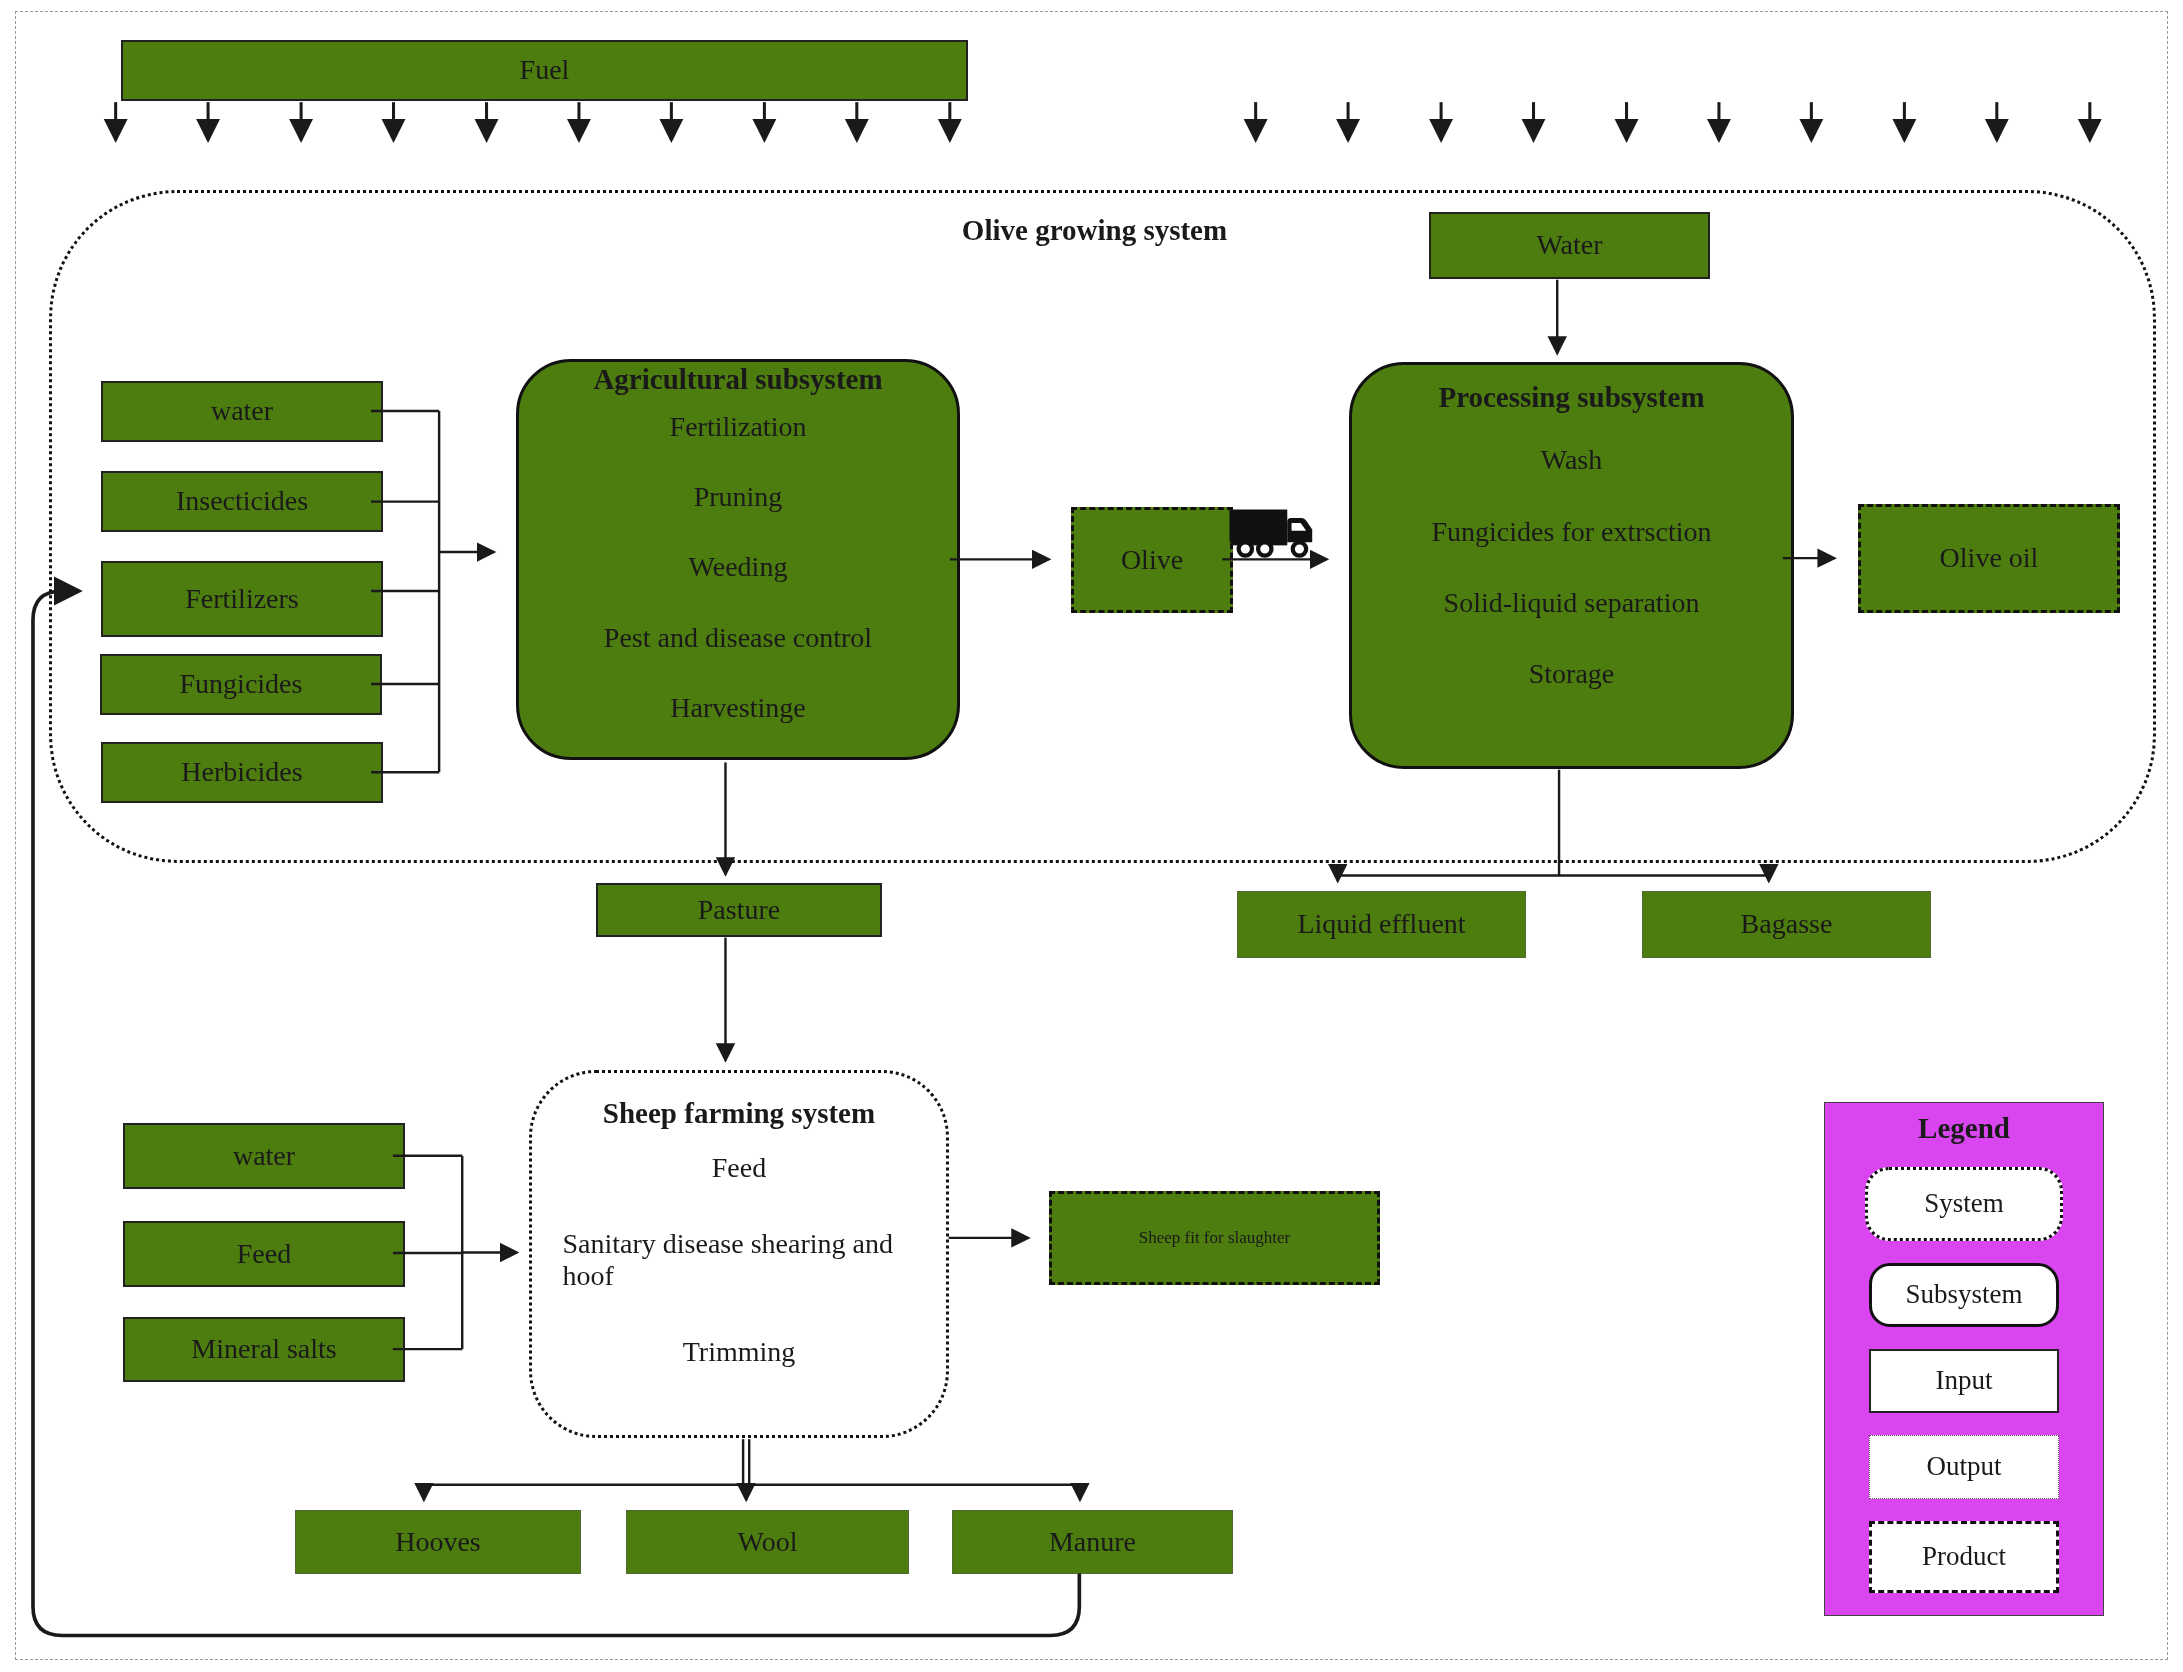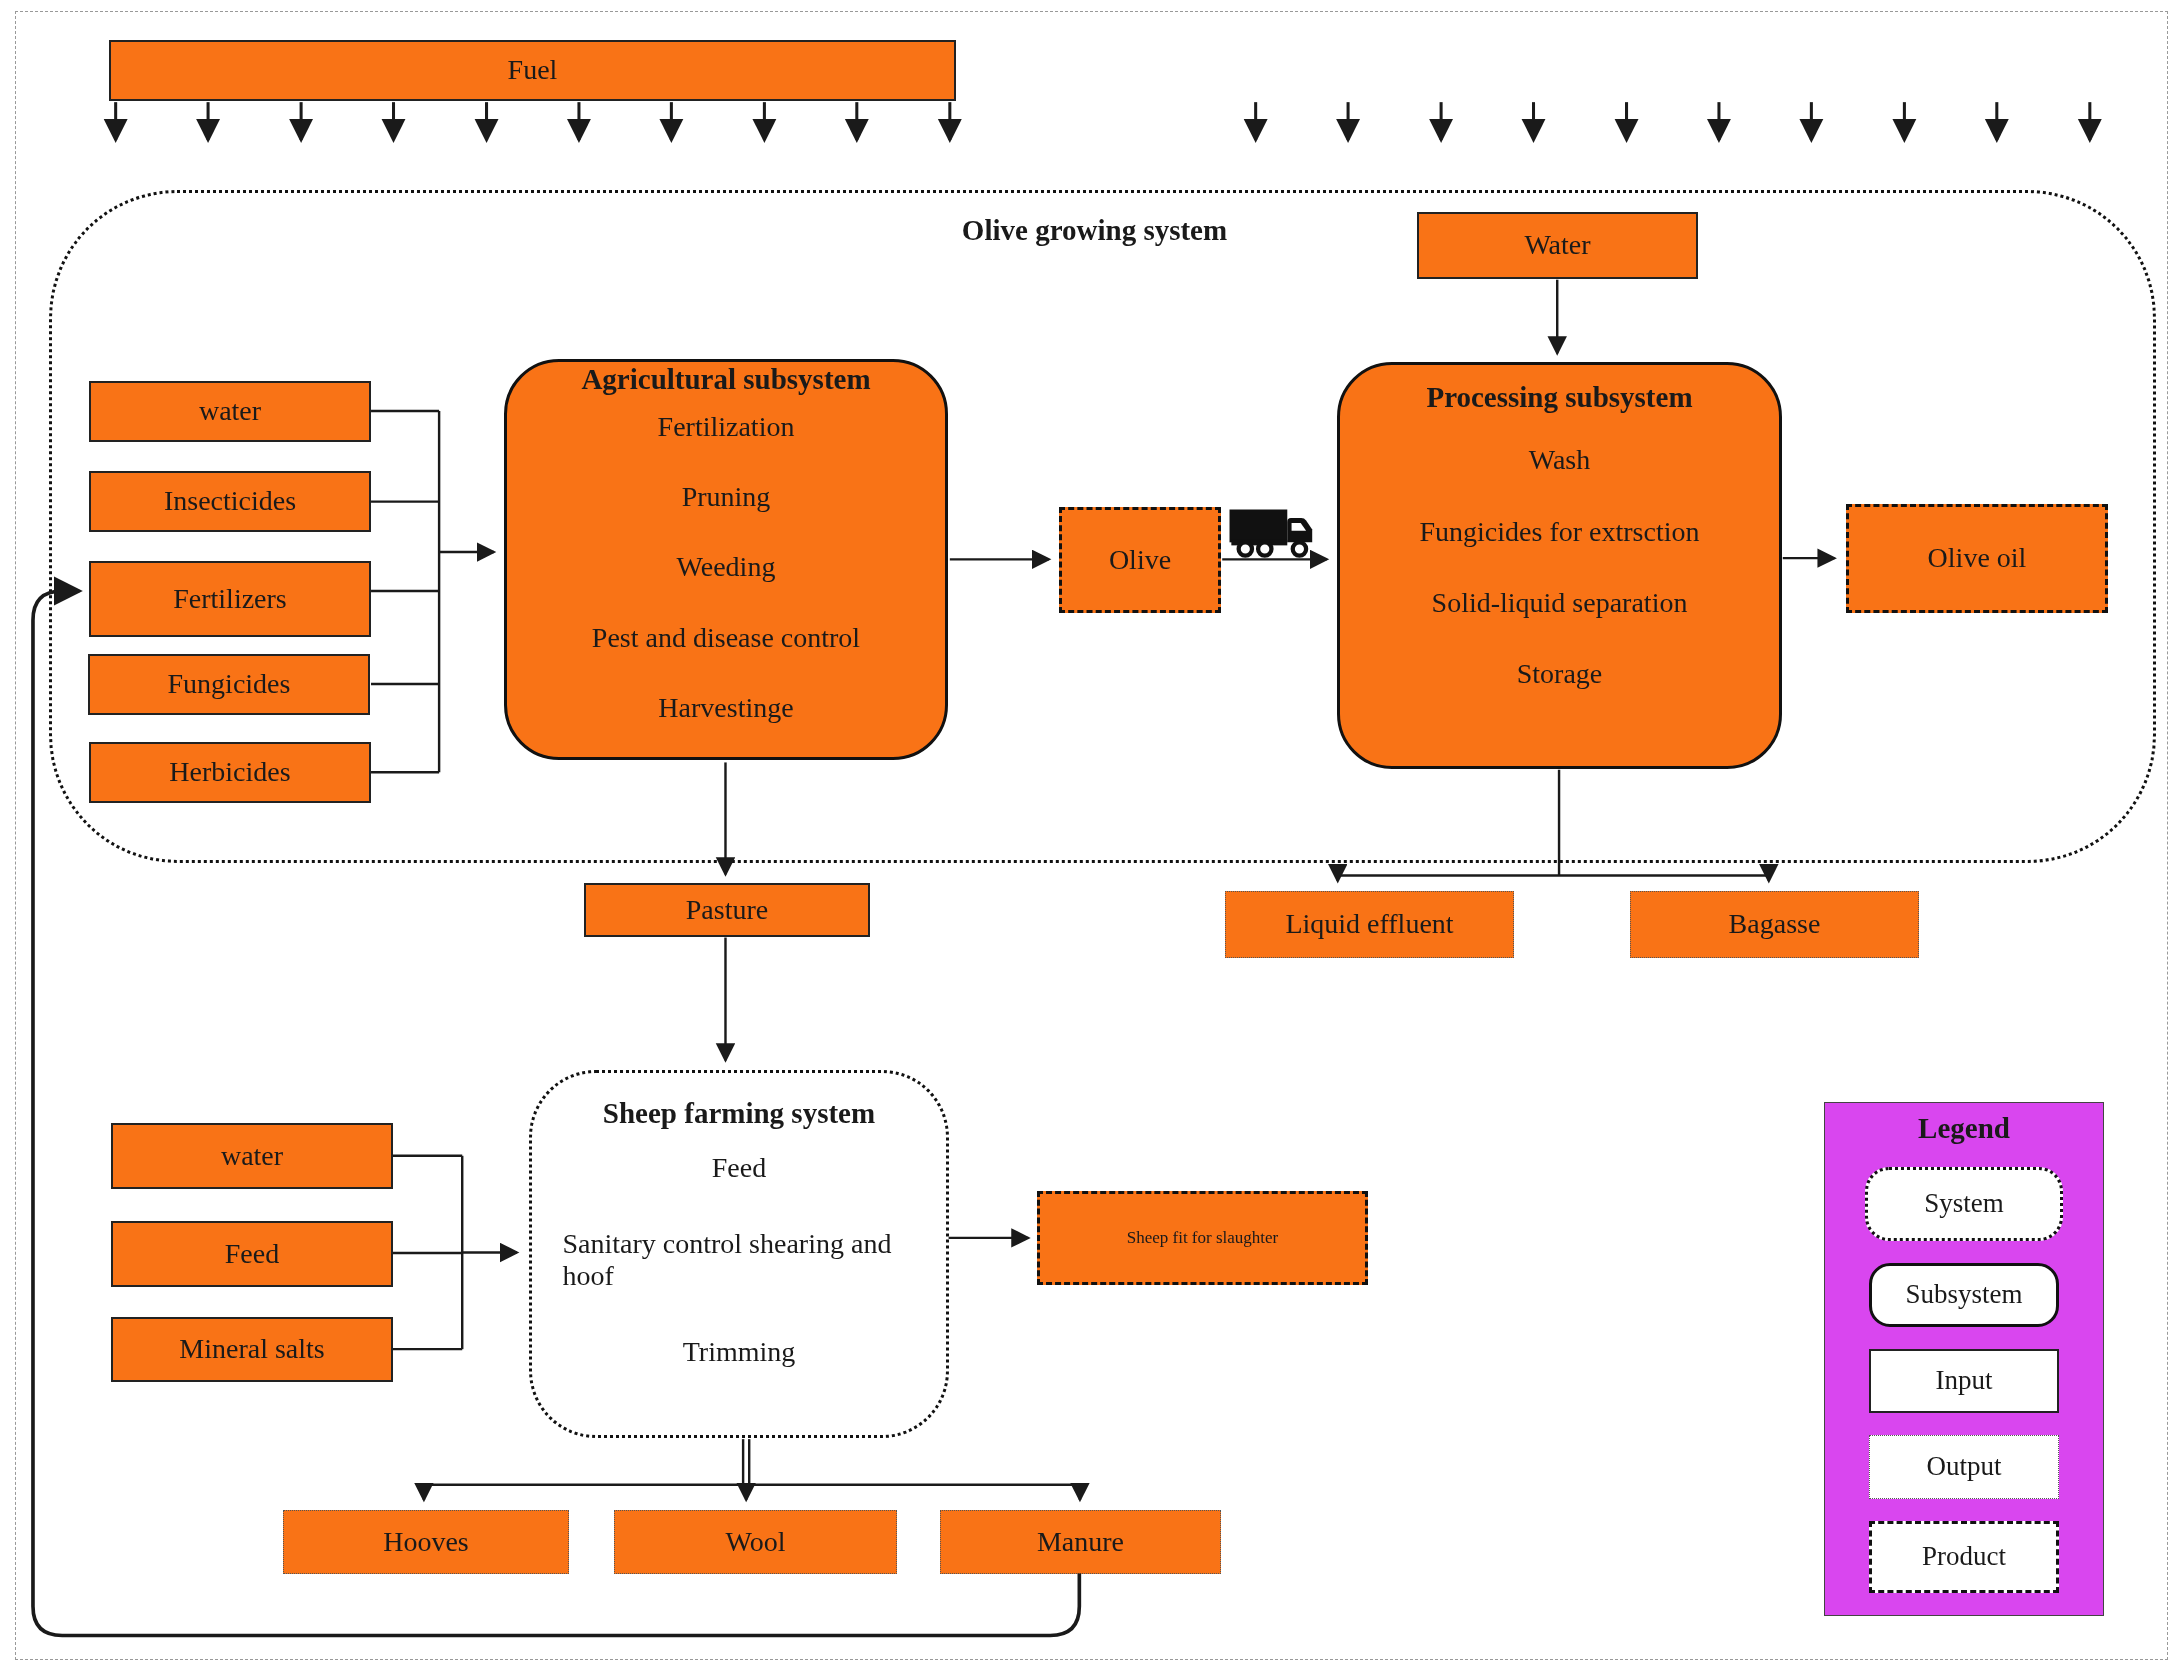--- a/index.html
+++ b/index.html
@@ -2,21 +2,21 @@
 <html style="font-size:9.7px"><head>
 <meta charset="utf-8">
 <style>
   html,body{margin:0;padding:0;background:#fff;}
   #canvas{
     position:relative;width:2183px;height:1672px;background:#ffffff;
     font-family:"Liberation Serif","DejaVu Serif",serif;color:#1a1a1a;overflow:hidden;
   }
   .abs{position:absolute;box-sizing:border-box;}
   .box{position:absolute;box-sizing:border-box;display:flex;align-items:center;justify-content:center;
-       background:#f97316;font-size:28px;text-align:center;line-height:1.15;}
+       background:#4d7c0f;font-size:28px;text-align:center;line-height:1.15;margin-left:12px;}
   .input-box{border:2.4px solid #222;}
   .output-box{border:1.8px dotted #555;}
   .product-box{border:3.6px dashed #111;}
   .sub-box{border:3px solid #111;border-radius:55px;flex-direction:column;justify-content:flex-start;}
   .sub-title{font-weight:bold;font-size:29px;}
   .sub-item{font-size:28px;}
   .free-label{position:absolute;box-sizing:border-box;text-align:center;font-weight:bold;font-size:29px;}
   #outer-frame{left:15px;top:11px;width:2153px;height:1649px;border:1.8px dashed #999;}
   #olive-container{left:49px;top:190px;width:2107px;height:673px;border:3px dotted #111;border-radius:128px;}
   #sheep-container{left:529px;top:1070px;width:420px;height:368px;border:3px dotted #111;border-radius:67px;
@@ -97,21 +97,21 @@
     <span>Bagasse</span>
   </div>
 
   <div class="box input-box" style="left:584px;top:883px;width:286px;height:54px;">
     <span>Pasture</span>
   </div>
 
   <div id="sheep-container" class="abs">
     <div class="sub-title">Sheep farming system</div>
     <div class="sub-item" style="margin-top:22px;">Feed</div>
-    <div class="sub-item" style="margin-top:44px;width:353px;">Sanitary control shearing and hoof</div>
+    <div class="sub-item" style="margin-top:44px;width:353px;">Sanitary disease shearing and hoof</div>
     <div class="sub-item" style="margin-top:44px;">Trimming</div>
   </div>
 
   <div class="box input-box" style="left:111px;top:1123px;width:282px;height:66px;">
     <span>water</span>
   </div>
   <div class="box input-box" style="left:111px;top:1221px;width:282px;height:66px;">
     <span>Feed</span>
   </div>
   <div class="box input-box" style="left:111px;top:1317px;width:282px;height:65px;">

